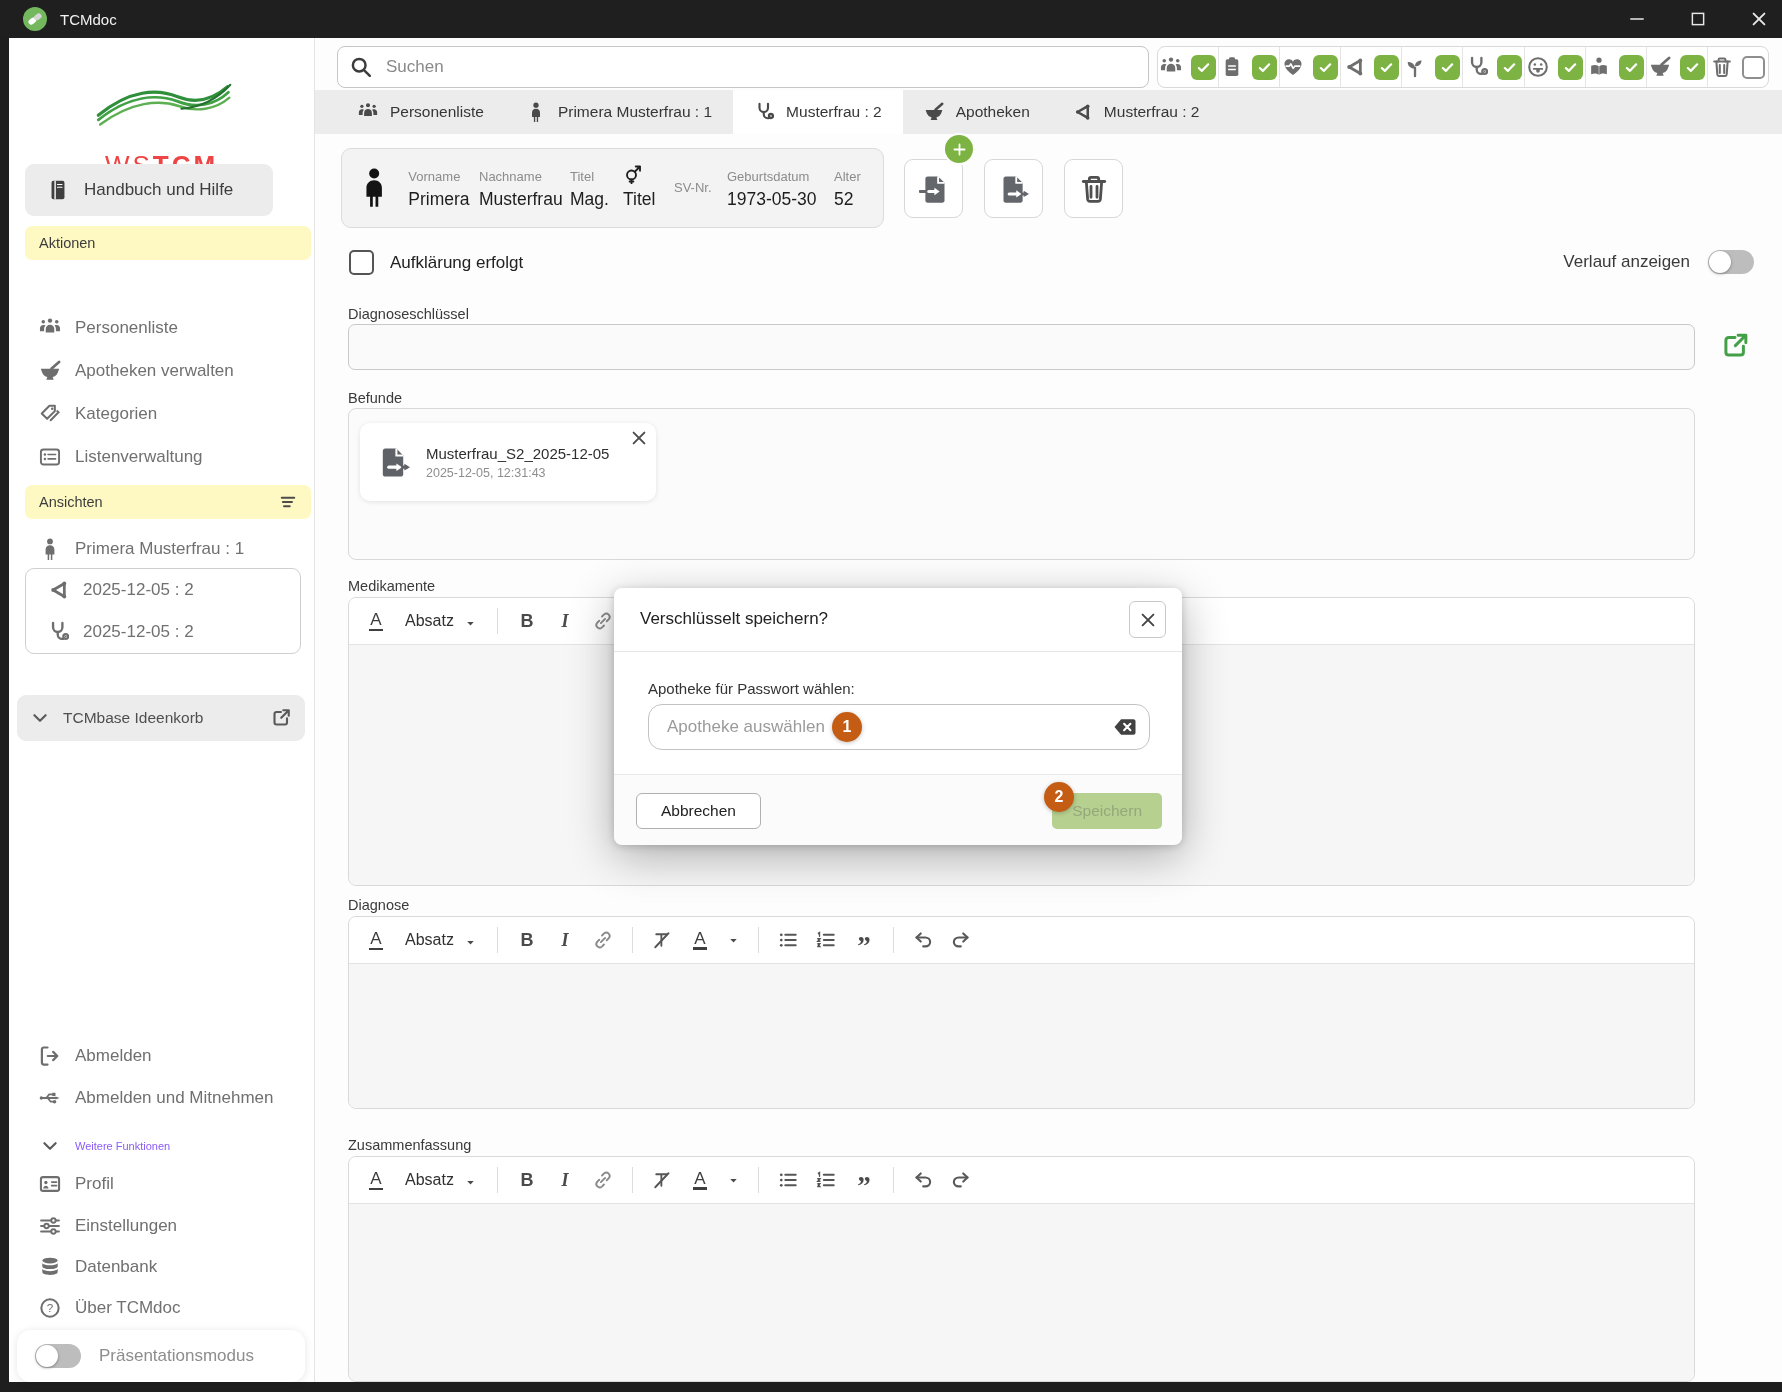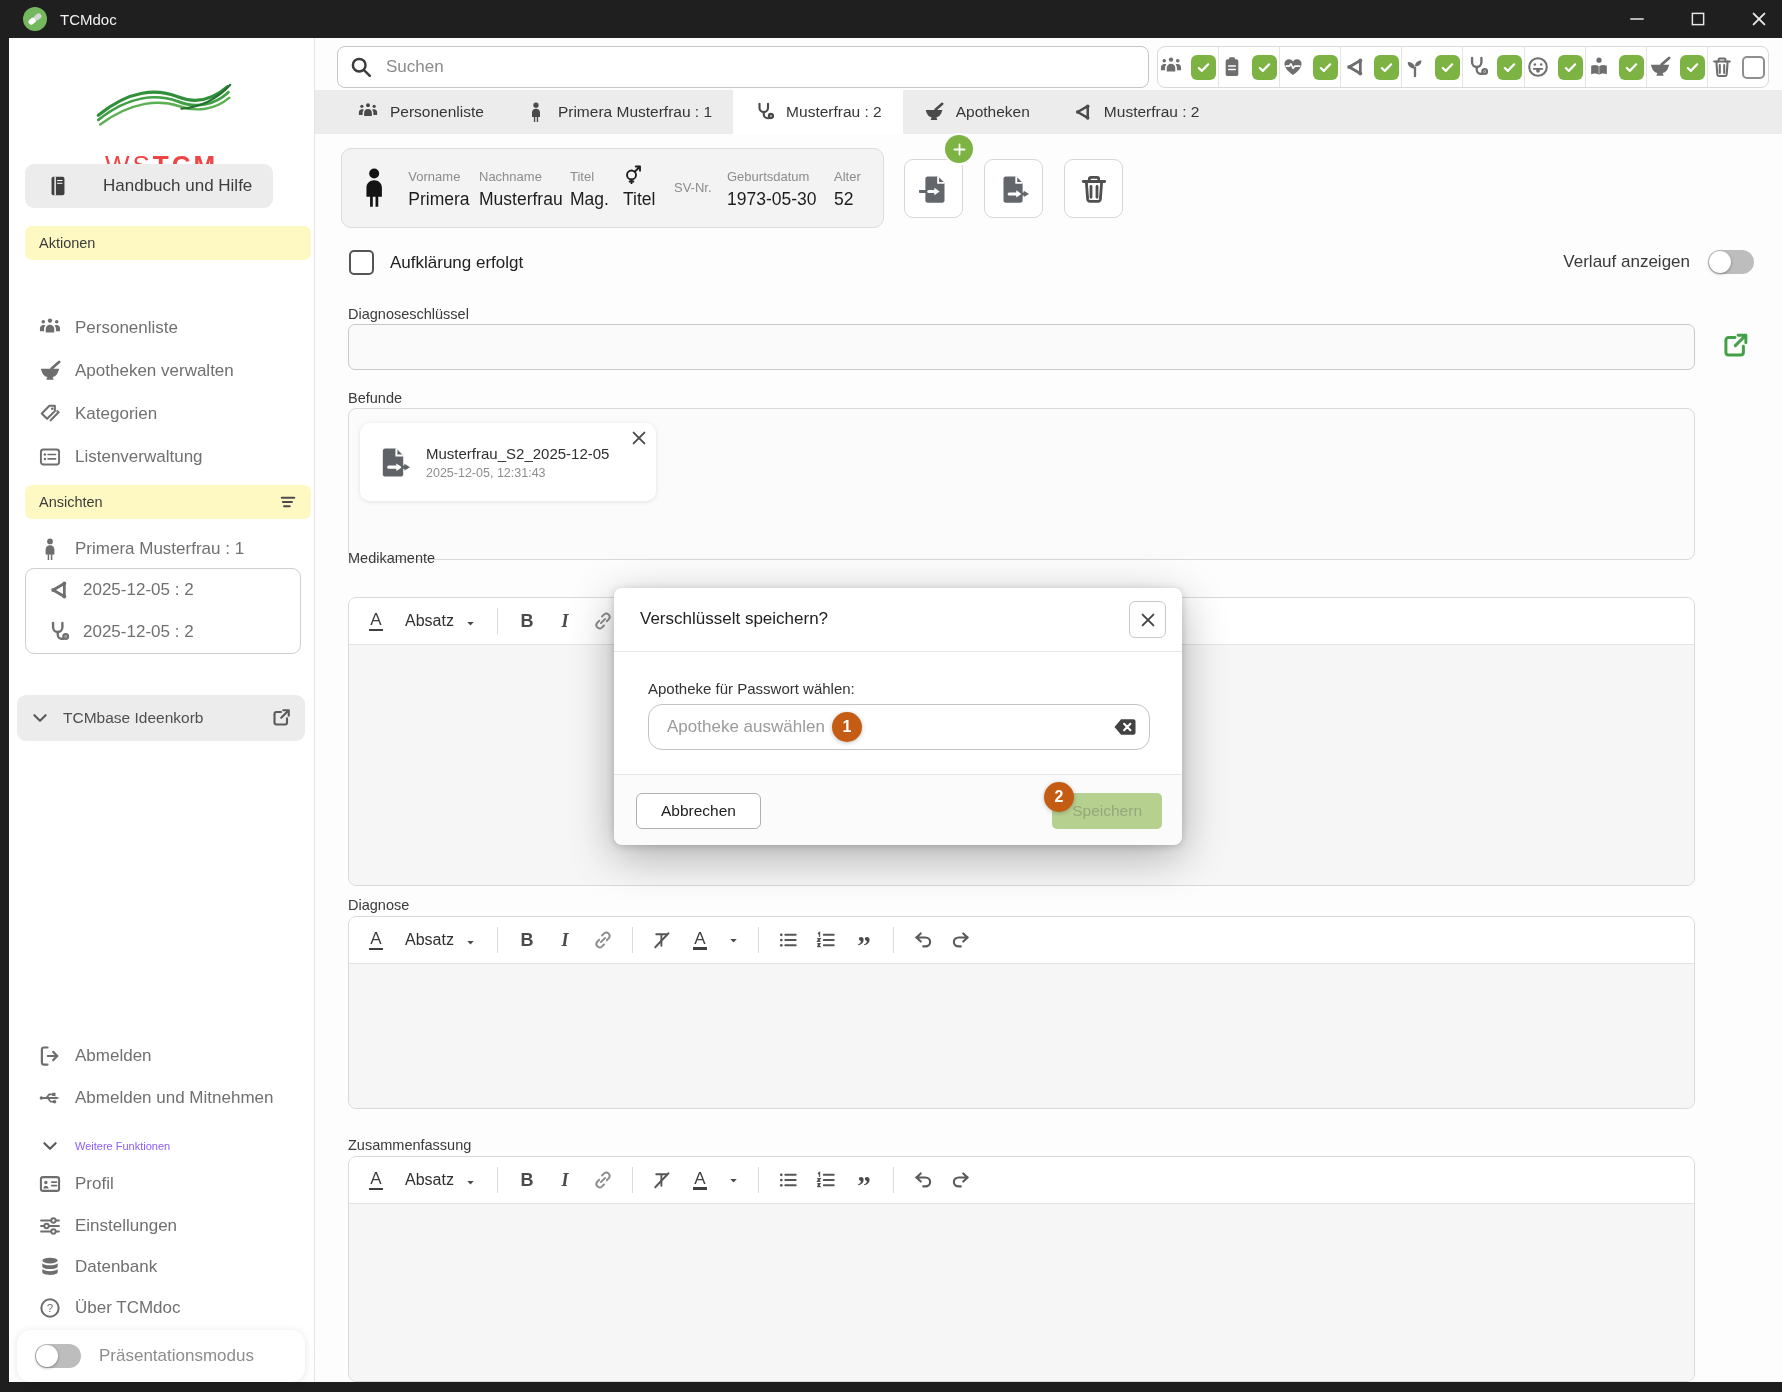--- a/index.html
+++ b/index.html
@@ -19,21 +19,21 @@
   .win-btn{width:47px;height:38px;display:flex;align-items:center;justify-content:center;color:#e8e8e8;margin-left:14px;}
 
   
   .sidebar{position:absolute;left:9px;top:38px;width:305px;bottom:10px;background:#ffffff;}
   .main{position:absolute;left:314px;top:38px;right:0;bottom:10px;background:#fdfdfd;border-left:1px solid #e4e4e4;}
 
   
   .logo-wrap{position:absolute;top:44px;left:0;width:100%;display:flex;flex-direction:column;align-items:center;}
   .logo-text{font-size:26px;letter-spacing:3px;color:#ef4444;margin-top:20px;}
   .logo-text b{font-weight:700;}
-  .sb-card{position:absolute;left:16px;width:248px;height:44px;background:#ececec;border-radius:9px;display:flex;align-items:center;gap:34px;padding-left:22px;box-sizing:border-box;color:#3d3d3d;font-size:17px;}
+  .sb-card{position:absolute;left:16px;width:248px;height:52px;background:#ececec;border-radius:9px;display:flex;align-items:center;gap:15px;padding-left:22px;box-sizing:border-box;color:#3d3d3d;font-size:17px;}
   .sb-head{position:absolute;left:16px;width:286px;height:34px;background:#fef9c3;border-radius:7px;display:flex;align-items:center;justify-content:space-between;padding:0 14px;box-sizing:border-box;color:#3c3c3c;font-size:14.5px;}
   .sb-item{position:absolute;left:0;width:100%;height:36px;display:flex;align-items:center;color:#707070;font-size:17px;}
   .sb-item .ic{margin-left:30px;margin-right:14px;flex:0 0 auto;}
   .views-box{position:absolute;left:16px;width:276px;height:86px;border:1px solid #cfcfcf;border-radius:9px;background:#fff;box-sizing:border-box;}
   .views-box .sb-item{height:42px;}
   .views-box .sb-item .ic{margin-left:21px;}
   .ideenkorb{position:absolute;left:8px;width:288px;height:46px;background:#ececec;border-radius:9px;display:flex;align-items:center;box-sizing:border-box;padding:0 14px;color:#4f4f4f;font-size:15.5px;}
   .ideenkorb span{flex:1;margin-left:14px;}
   .wf{font-size:11px;color:#8b5cf6;}
   .present-card{position:absolute;left:8px;width:288px;height:52px;background:#fff;border-radius:14px;box-shadow:0 1px 8px rgba(0,0,0,.10);display:flex;align-items:center;gap:18px;padding-left:18px;box-sizing:border-box;color:#8d8d8d;font-size:17px;}
@@ -779,21 +779,21 @@
         <div>
           <div class="fname">Musterfrau_S2_2025-12-05</div>
           <div class="fdate">2025-12-05, 12:31:43</div>
         </div>
         <svg class="fclose ic18">
             <use href="#i-x"></use>
           </svg>
       </div>
     </div>
 
-    <div class="flabel" style="top:512px">Medikamente</div>
+    <div class="flabel" style="top:540px">Medikamente</div>
     <div class="rte" style="top:559px;height:289px">
 
   <div class="rte-toolbar">
     <button class="tb-btn">
             <span class="tbA">A</span>
           </button>
     <button class="tb-para">
       <span>Absatz</span>
       <svg style="width:13px;height:13px;color:#4a4a4a">
               <use href="#i-caret"></use>

